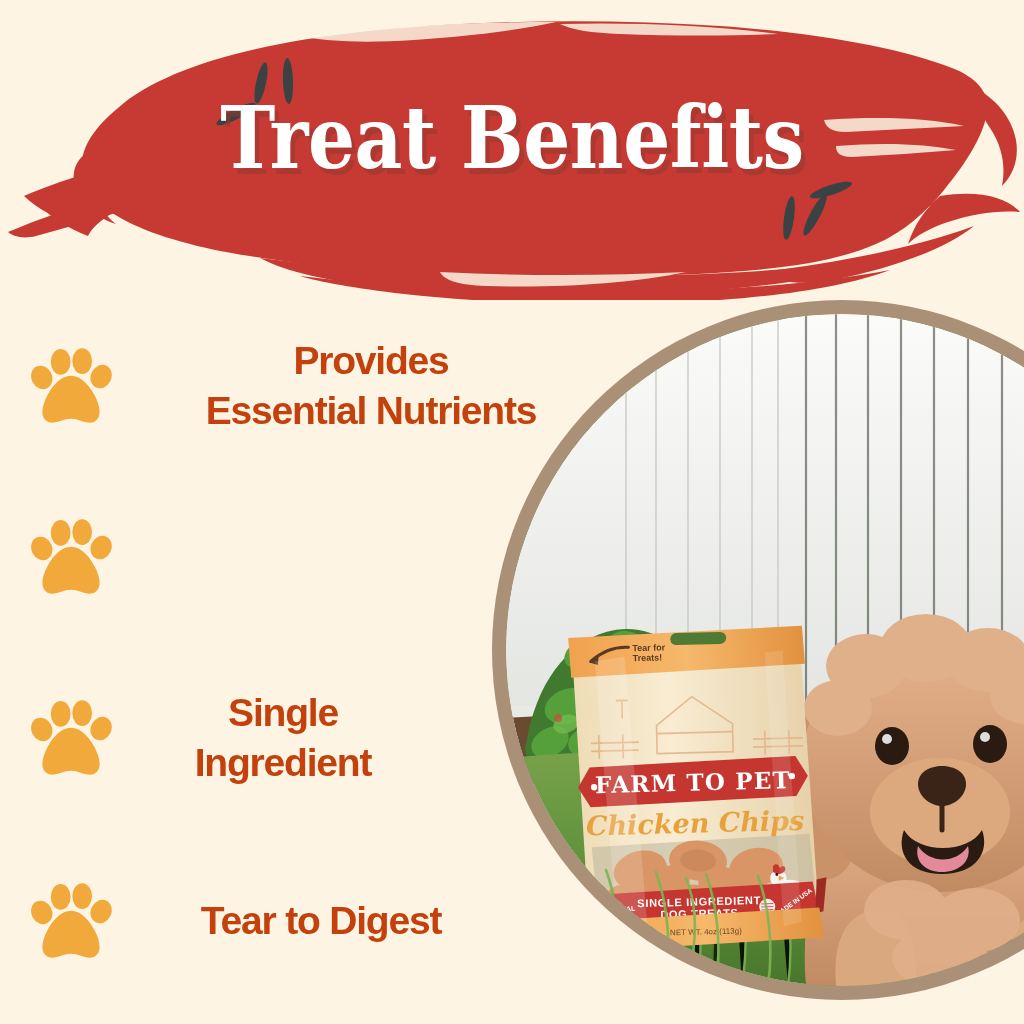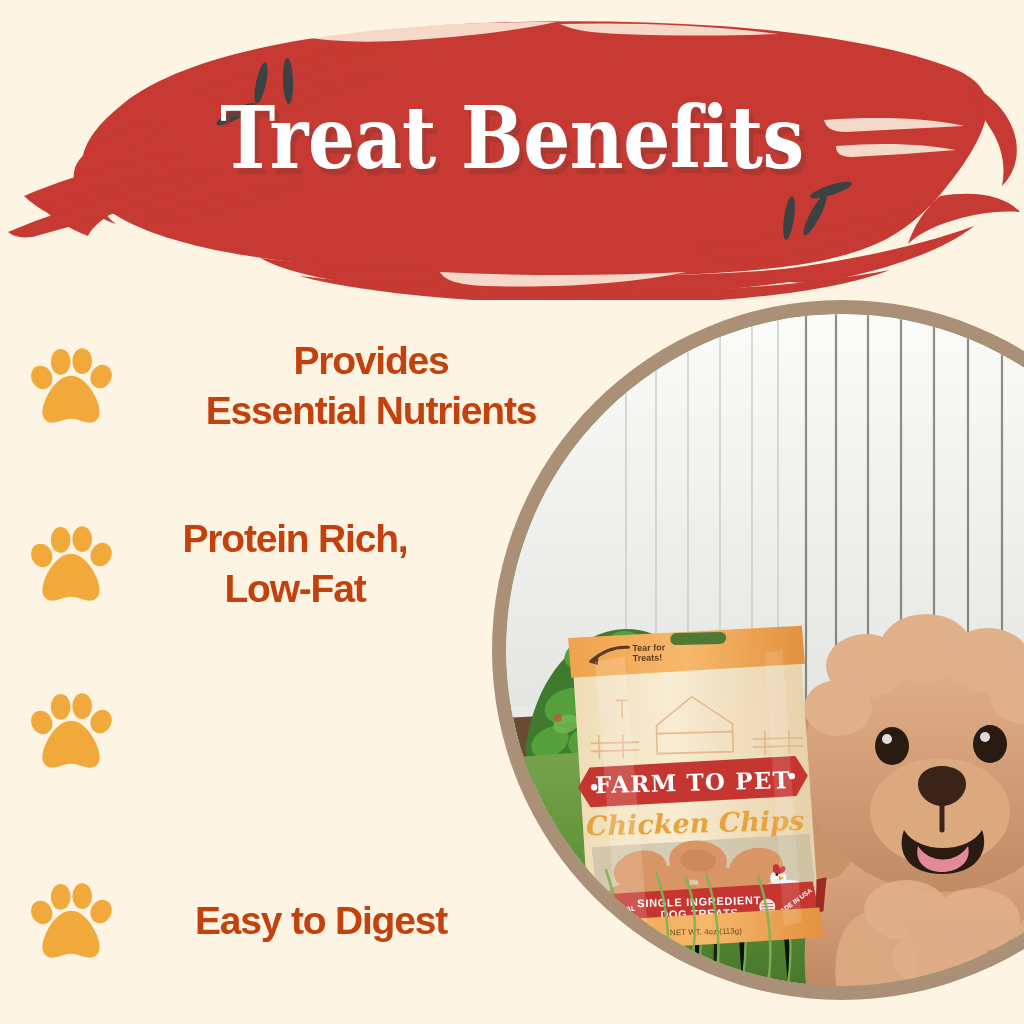--- a/index.html
+++ b/index.html
@@ -208,51 +208,51 @@
         <g fill="#F2A93B">
           <ellipse cx="38" cy="22" rx="11.5" ry="15"></ellipse>
           <ellipse cx="63" cy="21" rx="11.5" ry="15"></ellipse>
           <ellipse cx="16" cy="40" rx="12" ry="14" transform="rotate(-26 16 40)"></ellipse>
           <ellipse cx="85" cy="39" rx="12" ry="14" transform="rotate(26 85 39)"></ellipse>
           <path d="M50 38 C62 38 72 50 78 62 C84 74 86 86 78 91
                    C70 96 60 88 50 88 C40 88 30 96 22 91
                    C14 86 16 74 22 62 C28 50 38 38 50 38 Z"></path>
         </g>
       </svg>
-      <div class="benefit-label">Protein Rich,
-Low-Fat</div>
     </div>
 
     <div class="benefit-item" style="left:28px; top:370px; width:424px;">
       <svg class="paw-icon" viewBox="0 0 100 100">
         <g fill="#F2A93B">
           <ellipse cx="38" cy="22" rx="11.5" ry="15"></ellipse>
           <ellipse cx="63" cy="21" rx="11.5" ry="15"></ellipse>
           <ellipse cx="16" cy="40" rx="12" ry="14" transform="rotate(-26 16 40)"></ellipse>
           <ellipse cx="85" cy="39" rx="12" ry="14" transform="rotate(26 85 39)"></ellipse>
           <path d="M50 38 C62 38 72 50 78 62 C84 74 86 86 78 91
                    C70 96 60 88 50 88 C40 88 30 96 22 91
                    C14 86 16 74 22 62 C28 50 38 38 50 38 Z"></path>
         </g>
       </svg>
+      <div class="benefit-label">Single
+Ingredient</div>
     </div>
 
     <div class="benefit-item" style="left:28px; top:560px; width:500px;">
       <svg class="paw-icon" viewBox="0 0 100 100">
         <g fill="#F2A93B">
           <ellipse cx="38" cy="22" rx="11.5" ry="15"></ellipse>
           <ellipse cx="63" cy="21" rx="11.5" ry="15"></ellipse>
           <ellipse cx="16" cy="40" rx="12" ry="14" transform="rotate(-26 16 40)"></ellipse>
           <ellipse cx="85" cy="39" rx="12" ry="14" transform="rotate(26 85 39)"></ellipse>
           <path d="M50 38 C62 38 72 50 78 62 C84 74 86 86 78 91
                    C70 96 60 88 50 88 C40 88 30 96 22 91
                    C14 86 16 74 22 62 C28 50 38 38 50 38 Z"></path>
         </g>
       </svg>
-      <div class="benefit-label">Easy to Digest</div>
+      <div class="benefit-label">Tear to Digest</div>
     </div>
 
   </div>
 
   <div id="photo-circle">
     <div id="photo-inner">
       <svg id="photo-art" viewBox="0 0 672 672">
         <defs>
           <linearGradient id="gFence" x1="0" y1="0" x2="0" y2="1">
             <stop offset="0%" stop-color="#FBFBFA"></stop>

